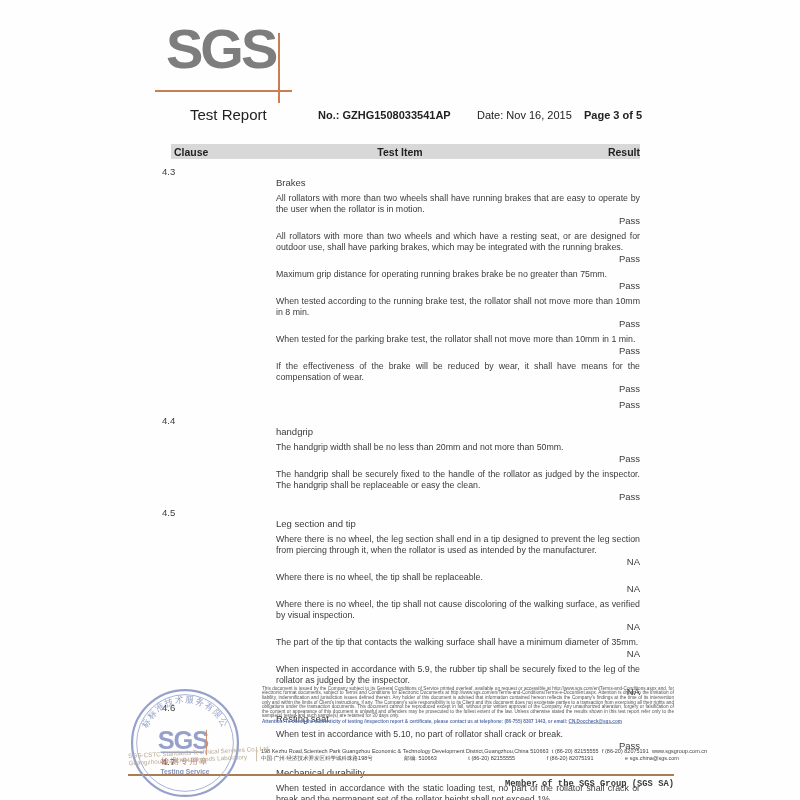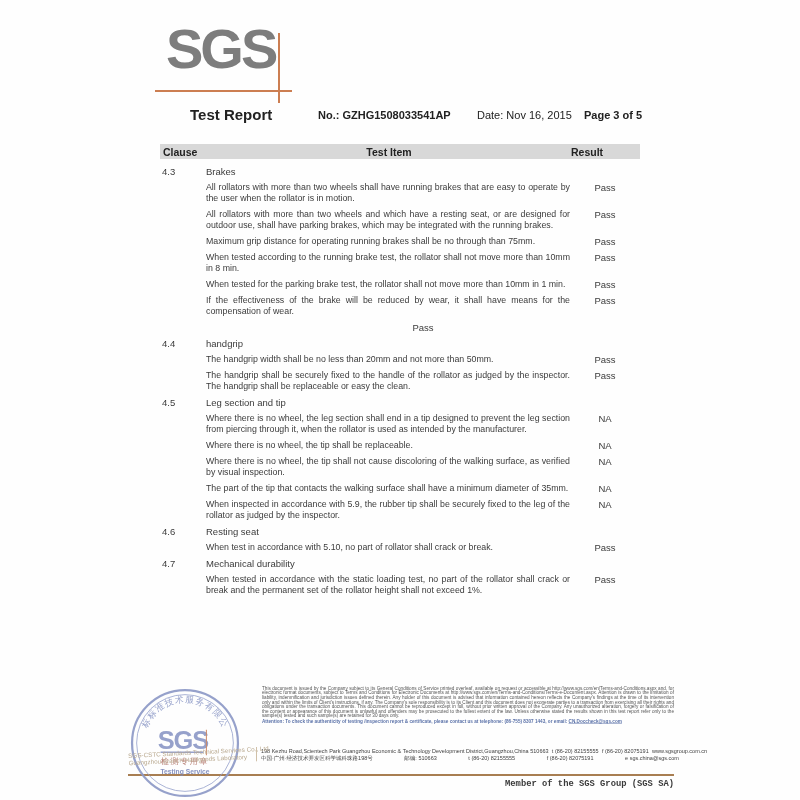--- a/index.html
+++ b/index.html
@@ -5,33 +5,33 @@
   html,body{margin:0;padding:0;}
   body{width:800px;height:800px;background:#ffffff;font-family:"Liberation Sans",sans-serif;color:#3b3b3b;position:relative;overflow:hidden;}
   .page{position:absolute;inset:0;background:#fefefe;}
 
   
   .logo-wrap{position:absolute;left:160px;top:24px;width:180px;height:80px;}
   .logo-text{position:absolute;left:6px;top:-8px;font-size:56px;font-weight:bold;letter-spacing:-3px;color:#7d7d7d;font-family:"Liberation Sans",sans-serif;}
   .logo-vline{position:absolute;left:118px;top:9px;width:2px;height:70px;background:#cc7e52;}
   .logo-hline{position:absolute;left:-5px;top:66px;width:137px;height:2px;background:#cc7e52;}
 
-  .hdr-title{position:absolute;left:190px;top:106px;font-size:15px;font-weight:bold;color:#222;}
+  .hdr-title{position:absolute;left:190px;top:106px;font-size:15px;font-weight:normal;color:#222;}
   .hdr-no{position:absolute;left:318px;top:109px;font-size:11px;font-weight:bold;color:#222;}
   .hdr-date{position:absolute;left:477px;top:109px;font-size:11px;font-weight:normal;color:#222;}
   .hdr-page{position:absolute;left:584px;top:109px;font-size:11px;font-weight:bold;color:#222;}
 
   
   .tbl{position:absolute;left:160px;top:144px;width:480px;}
-  .tbl-head{display:flex;background:#d8d8d8;height:15px;align-items:center;font-size:10.5px;font-weight:bold;color:#222;}
+  .tbl-head{display:flex;background:#d8d8d8;height:15px;align-items:center;font-size:10.5px;font-weight:bold;color:#222;margin-left:11px;}
   .tbl-head .c1{width:44px;padding-left:3px;flex:none;}
   .tbl-head .c2{width:364px;flex:none;text-align:center;}
-  .tbl-head .c3{flex:1;text-align:left;}
+  .tbl-head .c3{flex:1;text-align:right;}
   .tbl-body{padding-top:5px;}
-  .row{display:flex;align-items:flex-start;margin-bottom:5px;}
+  .row{display:flex;align-items:flex-end;margin-bottom:5px;flex-direction:column;}
   .row .c1{width:44px;padding-left:2px;flex:none;align-self:flex-start;font-size:9.5px;}
   .row .c2{width:364px;flex:none;font-size:8.8px;line-height:11px;text-align:justify;}
   .row .c3{flex:1;text-align:center;font-size:9.5px;}
   .section-row{margin-top:2px;margin-bottom:5px;}
   .section-row .c2{text-align:left;font-size:9.5px;}
 
   
   .legal-block{position:absolute;left:262px;top:686px;width:824px;transform:scale(0.5);transform-origin:0 0;}
   .legal{font-size:9.3px;line-height:9.2px;color:#555;text-align:justify;}
   .attention{margin-top:2px;font-size:9.3px;line-height:9.6px;color:#5a71a8;font-weight:bold;}
@@ -82,21 +82,21 @@
           <span class="c2">All rollators with more than two wheels shall have running brakes that are easy to operate by the user when the rollator is in motion.</span>
           <span class="c3">Pass</span>
         </div>
         <div class="row item-row">
           <span class="c1"></span>
           <span class="c2">All rollators with more than two wheels and which have a resting seat, or are designed for outdoor use, shall have parking brakes, which may be integrated with the running brakes.</span>
           <span class="c3">Pass</span>
         </div>
         <div class="row item-row">
           <span class="c1"></span>
-          <span class="c2">Maximum grip distance for operating running brakes shall be no through than 75mm.</span>
+          <span class="c2">Maximum grip distance for operating running brakes brake be no greater than 75mm.</span>
           <span class="c3">Pass</span>
         </div>
         <div class="row item-row">
           <span class="c1"></span>
           <span class="c2">When tested according to the running brake test, the rollator shall not move more than 10mm in 8 min.</span>
           <span class="c3">Pass</span>
         </div>
         <div class="row item-row">
           <span class="c1"></span>
           <span class="c2">When tested for the parking brake test, the rollator shall not move more than 10mm in 1 min.</span>

